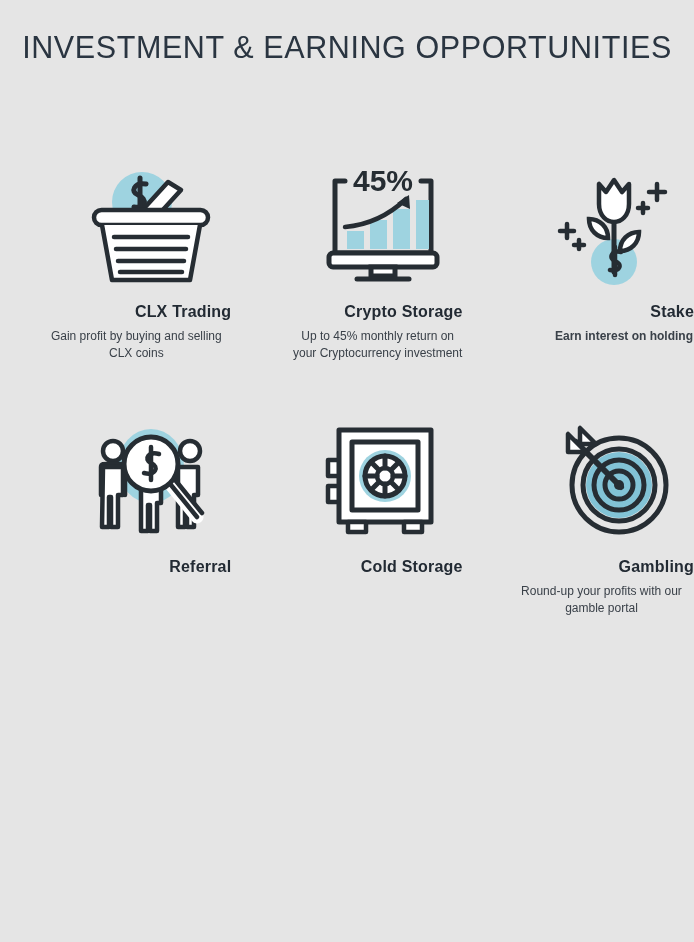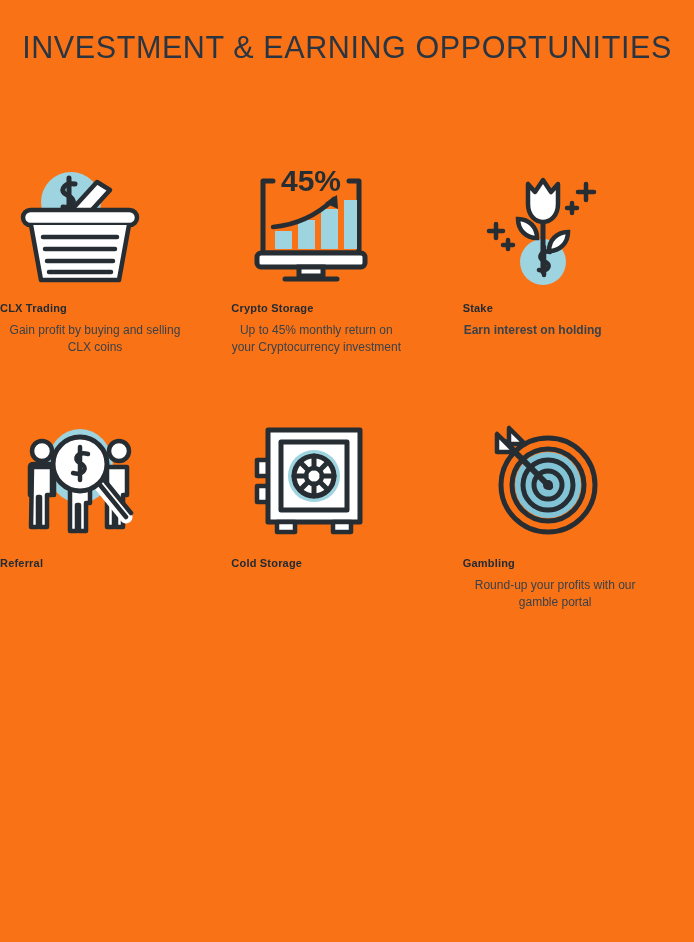--- a/index.html
+++ b/index.html
@@ -12,21 +12,21 @@
     height: 942px;
     font-family: "Liberation Sans", sans-serif;
     color: #2a3541;
     overflow: hidden;
     position: relative;
   }
   .page {
     width: 694px;
     height: 942px;
     position: relative;
-    background: #f97316;
+    background: #e5e5e5;
   }
   .page-title {
     position: absolute;
     top: 30px;
     left: 0;
     width: 694px;
     text-align: center;
     font-size: 30.5px;
     letter-spacing: 0.6px;
     font-weight: 400;
@@ -44,34 +44,34 @@
     display: flex;
     flex-direction: row;
     width: 694px;
   }
   .row-1 { height: 255px; }
   .row-2 { height: 230px; }
   .cell {
     flex: 1 1 33.333%;
     display: flex;
     flex-direction: column;
-    align-items: flex-start;
+    align-items: flex-end;
   }
   .icon-box {
     height: 128px;
     width: 160px;
     display: flex;
     align-items: center;
     justify-content: center;
   }
   .icon-box svg {
     display: block;
   }
   .card-title {
-    font-size: 11px;
+    font-size: 16px;
     font-weight: bold;
     color: #222a33;
     margin-top: 14px;
     letter-spacing: 0.2px;
     text-align: center;
     line-height: 1.2;
   }
   .card-desc {
     margin-top: 7px;
     font-size: 12px;

